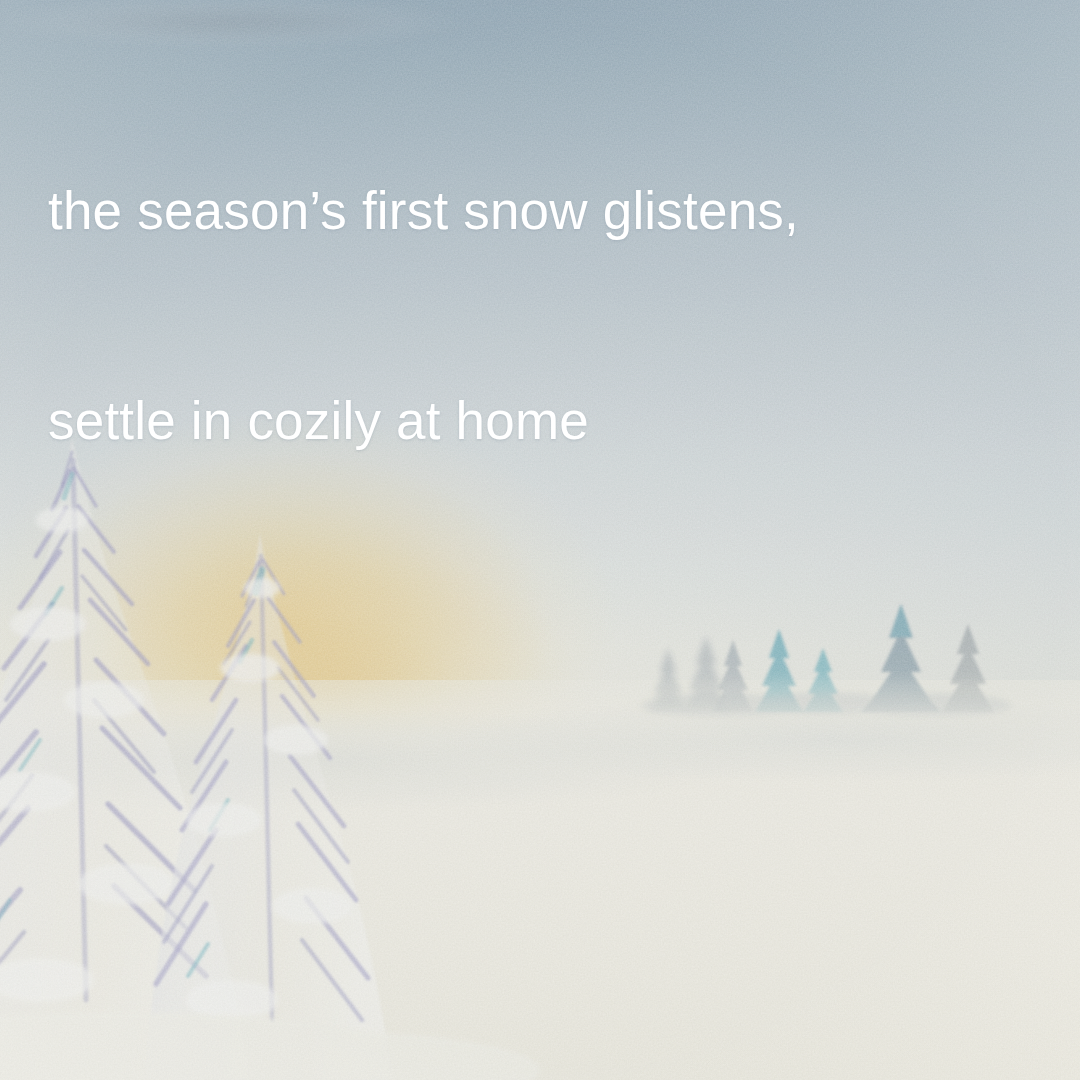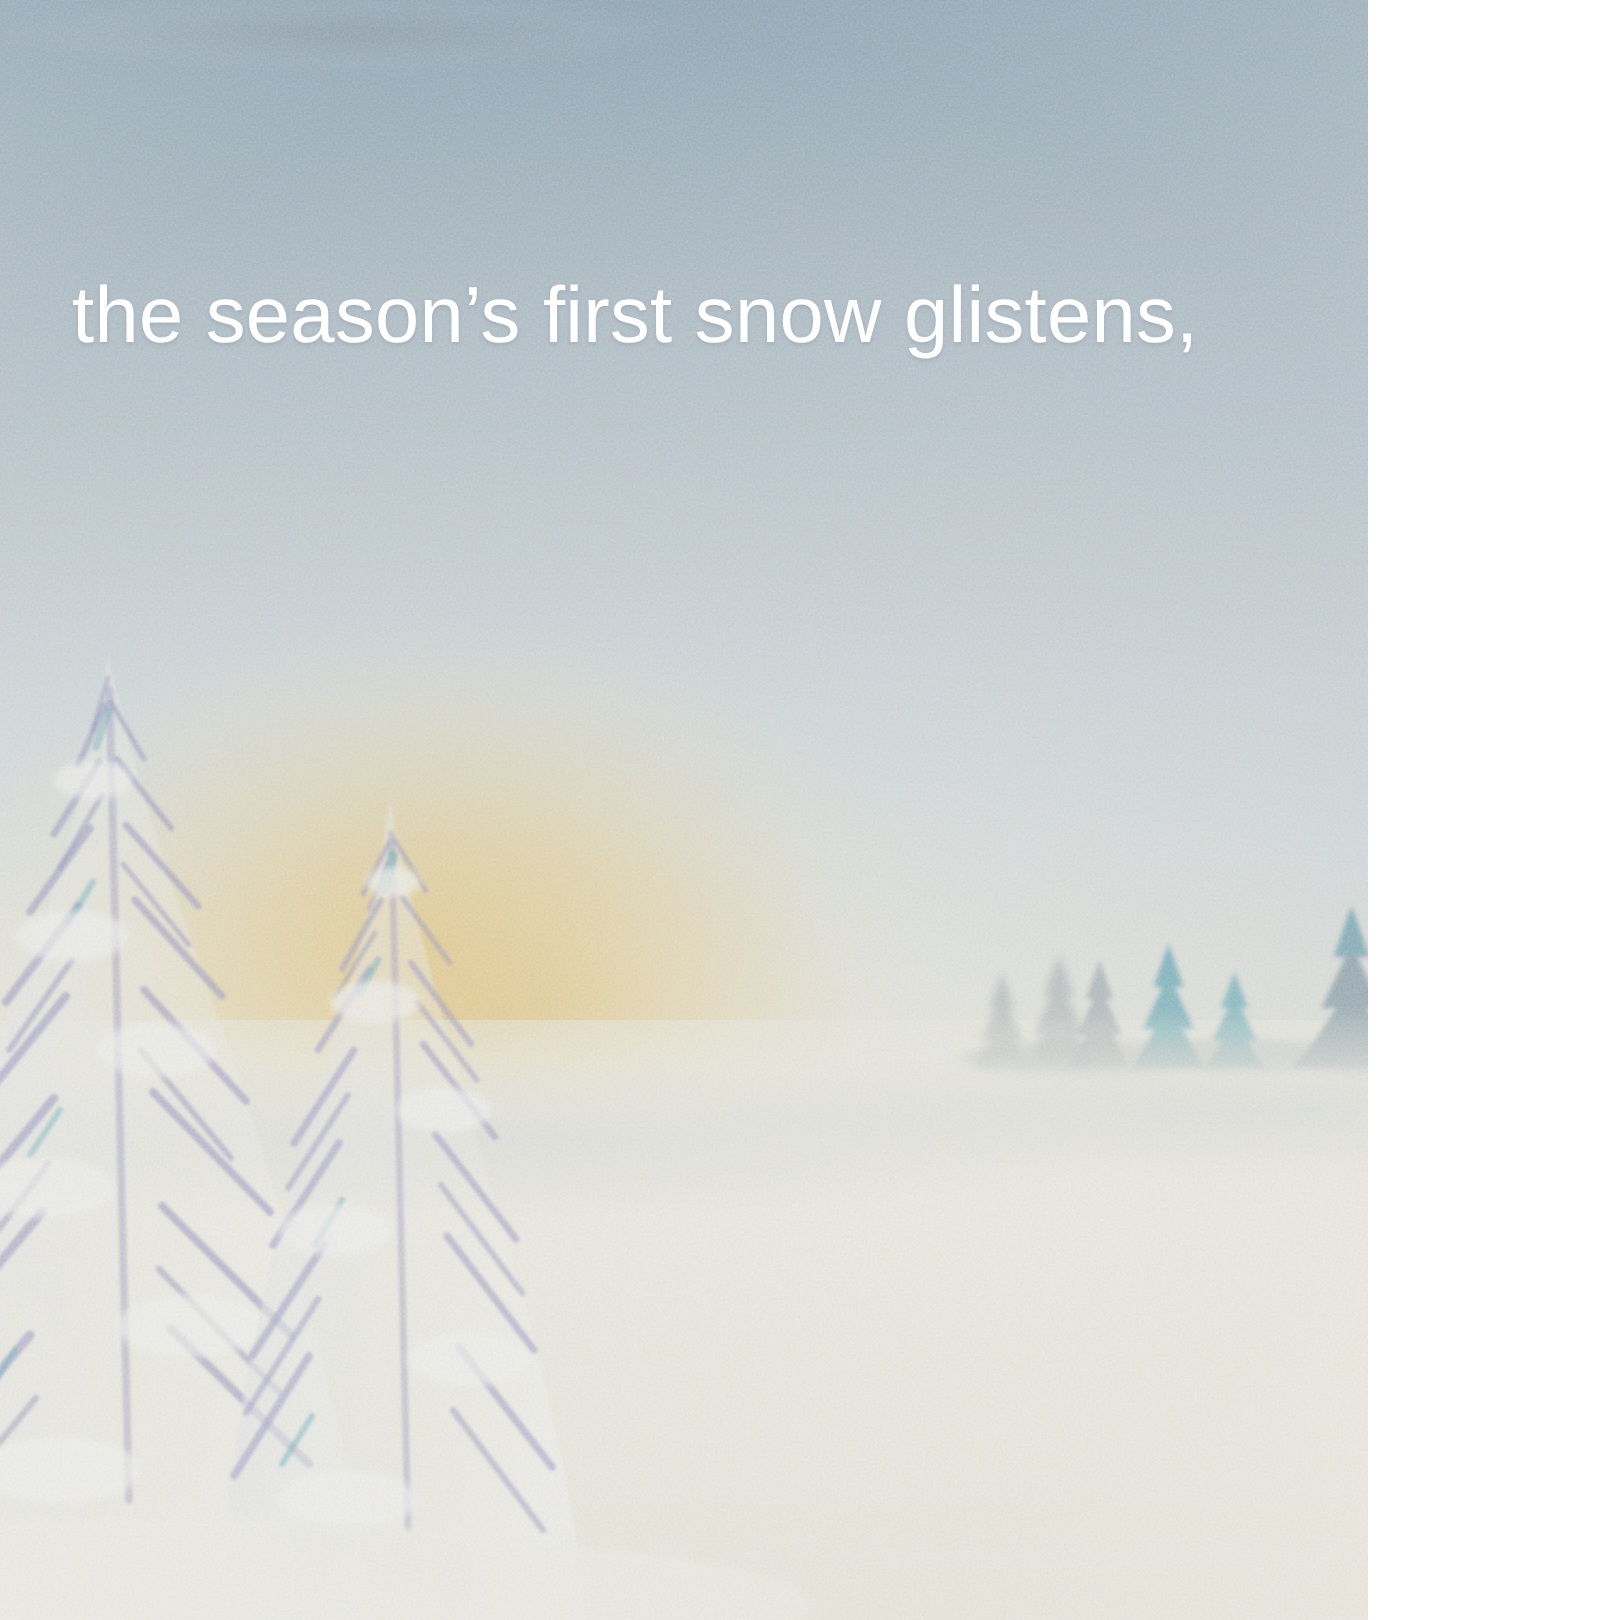--- a/index.html
+++ b/index.html
@@ -3,21 +3,21 @@
 <meta charset="utf-8">
 <title>Winter Watercolor Haiku</title>
 <style>
   html, body {
     margin: 0;
     padding: 0;
     background: #ffffff;
   }
   #artwork {
     position: relative;
-    width: 912px;
+    width: 1080px;
     height: 1080px;
     overflow: hidden;
     font-family: "Liberation Sans", sans-serif;
     background: #f7f5ec;
   }
   .layer {
     position: absolute;
     inset: 0;
     width: 100%;
     height: 100%;
@@ -394,15 +394,16 @@
         </filter>
       </defs>
       <rect width="1080" height="1080" filter="url(#paper-lift)"></rect>
     </svg>
   </div>
 
   <div class="layer" id="edge-soften"></div>
 
   <div id="poem">
     <span class="poem-line">the season’s first snow glistens,</span>
+    <span class="poem-line">settle in cozily at home</span>
   </div>
 
 </div>
 
 </body></html>

